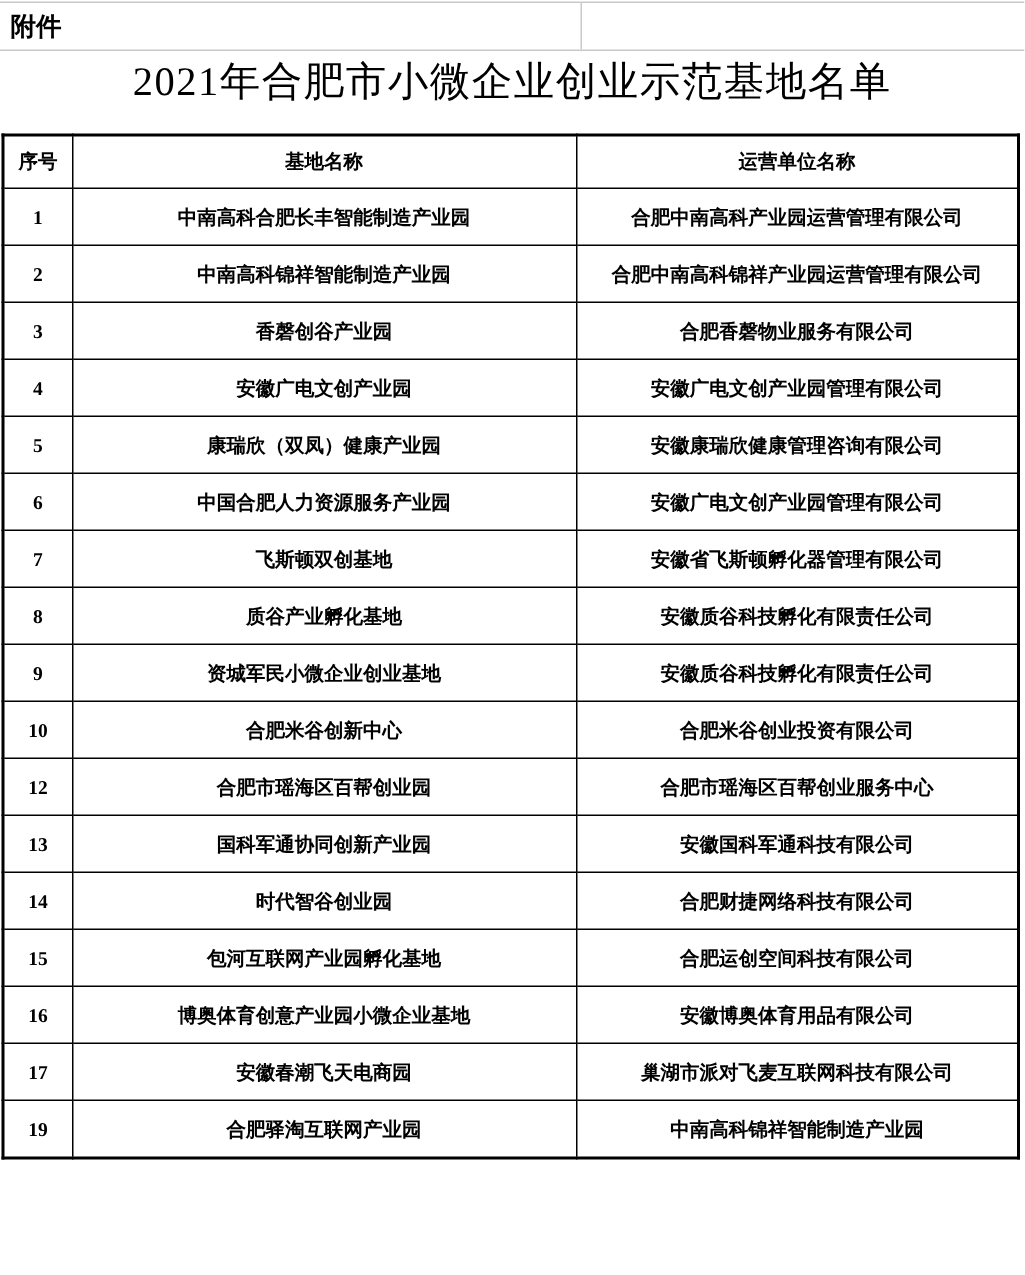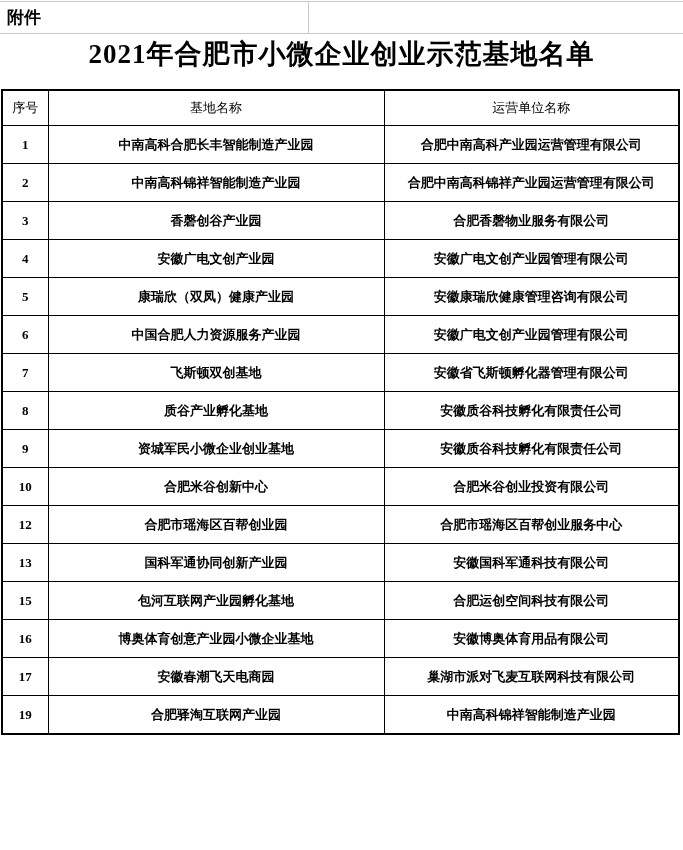--- a/index.html
+++ b/index.html
@@ -17,40 +17,40 @@
   
   .attach-row {
     display: flex;
     height: 31px;
     margin-top: 1px;
     border-top: 1px solid #c9c9c9;
     border-bottom: 1px solid #c9c9c9;
     box-sizing: content-box;
   }
   .attach-cell {
-    width: 309px;
+    width: 388px;
     border-right: 1px solid #c9c9c9;
     display: flex;
     align-items: center;
     padding-left: 7px;
     box-sizing: border-box;
     font-family: "Liberation Serif", serif;
     font-weight: 700;
     font-size: 17px;
   }
   .attach-cell-empty { flex: 1; }
 
   
   .title-row {
     height: 39px;
     display: flex;
     align-items: center;
     justify-content: center;
     font-family: "Liberation Serif", serif;
-    font-weight: 700;
+    font-weight: 400;
     font-size: 27px;
     letter-spacing: 1px;
     white-space: nowrap;
   }
   .gap { height: 16px; }
 
   
   table.base-list {
     border-collapse: collapse;
     table-layout: fixed;
@@ -63,21 +63,21 @@
     border: 1px solid #000000;
     text-align: center;
     vertical-align: middle;
     padding: 0 4px;
     overflow: hidden;
     white-space: nowrap;
   }
   table.base-list th {
     height: 34px;
     font-size: 13px;
-    font-weight: 400;
+    font-weight: 700;
   }
   table.base-list td {
     height: 37px;
     font-size: 13px;
     font-weight: 700;
   }
   td.no {
     font-family: "Liberation Serif", serif;
     font-weight: 400;
     font-size: 14px;
@@ -172,20 +172,25 @@
     <td class="no">12</td>
     <td class="base">合肥市瑶海区百帮创业园</td>
     <td class="op">合肥市瑶海区百帮创业服务中心</td>
   </tr>
         <tr>
     <td class="no">13</td>
     <td class="base">国科军通协同创新产业园</td>
     <td class="op">安徽国科军通科技有限公司</td>
   </tr>
         <tr>
+    <td class="no">14</td>
+    <td class="base">时代智谷创业园</td>
+    <td class="op">合肥财捷网络科技有限公司</td>
+  </tr>
+        <tr>
     <td class="no">15</td>
     <td class="base">包河互联网产业园孵化基地</td>
     <td class="op">合肥运创空间科技有限公司</td>
   </tr>
         <tr>
     <td class="no">16</td>
     <td class="base">博奥体育创意产业园小微企业基地</td>
     <td class="op">安徽博奥体育用品有限公司</td>
   </tr>
         <tr>

